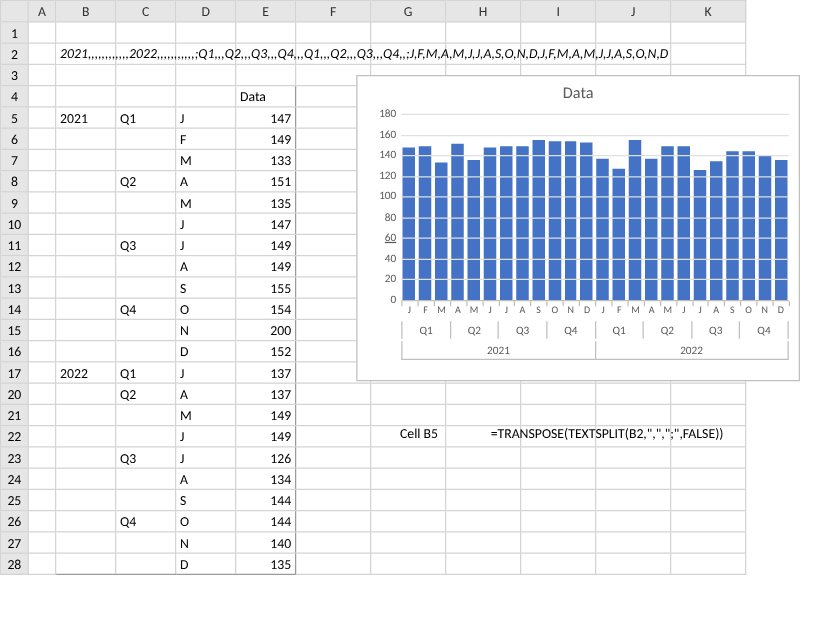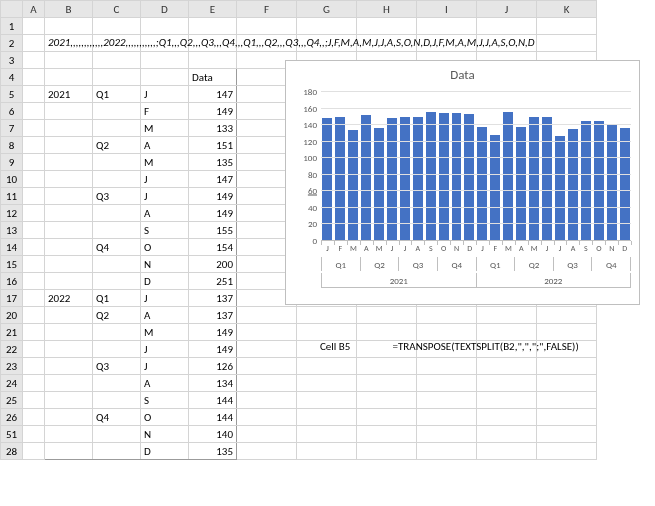--- a/index.html
+++ b/index.html
@@ -442,21 +442,21 @@
         <td></td>
         <td></td>
         <td></td>
       </tr>
       <tr>
         <td class="rowhdr">16</td>
         <td></td>
         <td class="left bl"></td>
         <td class="left"></td>
         <td class="left">D</td>
-        <td class="right br bl">251</td>
+        <td class="right br bl">152</td>
         <td></td>
         <td></td>
         <td></td>
         <td></td>
         <td></td>
         <td></td>
       </tr>
       <tr>
         <td class="rowhdr">17</td>
         <td></td>
@@ -563,21 +563,21 @@
         <td class="left">O</td>
         <td class="right br bl">144</td>
         <td></td>
         <td></td>
         <td></td>
         <td></td>
         <td></td>
         <td></td>
       </tr>
       <tr>
-        <td class="rowhdr">51</td>
+        <td class="rowhdr">27</td>
         <td></td>
         <td class="left bl"></td>
         <td class="left"></td>
         <td class="left">N</td>
         <td class="right br bl">140</td>
         <td></td>
         <td></td>
         <td></td>
         <td></td>
         <td></td>

